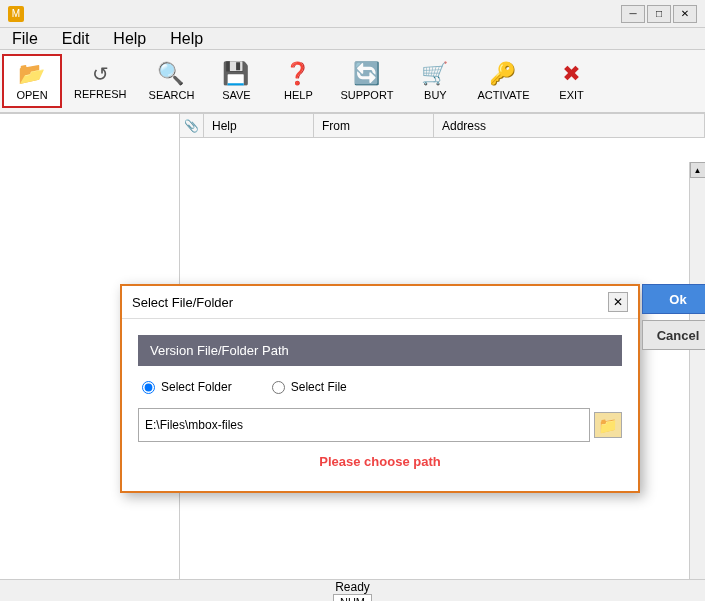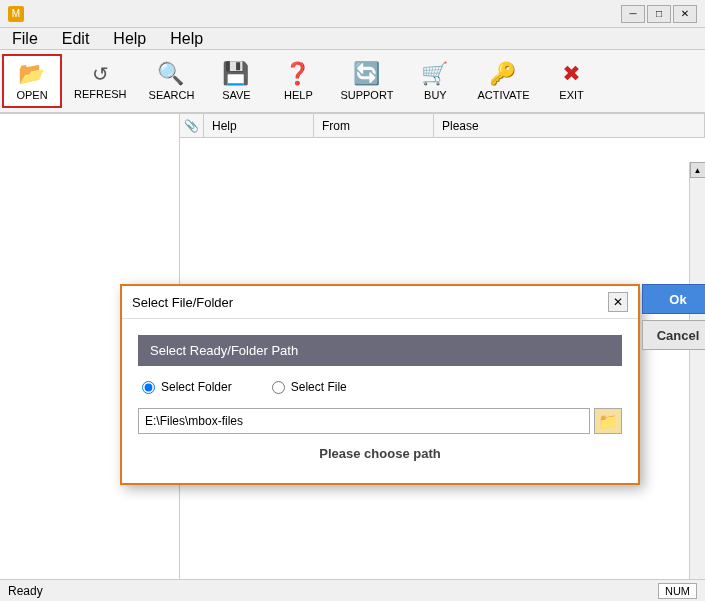--- a/index.html
+++ b/index.html
@@ -173,20 +173,21 @@
       left: 0;
       right: 0;
       height: 22px;
       background: #f0f0f0;
       border-top: 1px solid #ccc;
       display: flex;
       align-items: center;
       padding: 0 8px;
       justify-content: space-between;
       font-size: 12px;
+      flex-direction: column;
     }
     .status-right {
       display: flex;
       gap: 4px;
       align-items: center;
     }
     .status-indicator {
       border: 1px solid #aaa;
       padding: 1px 6px;
       font-size: 11px;
@@ -286,21 +287,21 @@
     .radio-option input[type="radio"] {
       cursor: pointer;
     }
     .path-row {
       display: flex;
       align-items: center;
       gap: 4px;
     }
     .path-input {
       flex: 1;
-      height: 26px;
+      height: 34px;
       border: 1px solid #aaa;
       padding: 2px 6px;
       font-size: 12px;
       outline: none;
     }
     .browse-btn {
       width: 28px;
       height: 26px;
       background: #f5e0a0;
       border: 1px solid #aaa;
@@ -308,21 +309,21 @@
       display: flex;
       align-items: center;
       justify-content: center;
       font-size: 16px;
     }
     .dialog-footer {
       text-align: center;
       padding: 12px 0 6px;
       font-size: 13px;
       font-weight: 600;
-      color: #404040;
+      color: #ef4444;
     }
     .dialog-action-btn {
       width: 72px;
       height: 30px;
       border: 1px solid #aaa;
       cursor: pointer;
       display: flex;
       align-items: center;
       justify-content: center;
       font-size: 13px;
@@ -406,40 +407,40 @@
     <div class="col-header col-attach">
       <span style="font-size:12px;">📎</span>
     </div>
     <div class="col-header col-date">
       <span>Help</span>
     </div>
     <div class="col-header col-from">
       <span>From</span>
     </div>
     <div class="col-header col-subject">
-      <span>Please</span>
+      <span>Address</span>
     </div>
   </div>
 
   <div class="table-area">
 
     <div class="scroll-area-right">
       <div class="scroll-arrow">▲</div>
     </div>
   </div>
 
   <div class="dialog-overlay">
     <div class="dialog">
       <div class="dialog-title-bar">
         <span class="dialog-title-text">Select File/Folder</span>
         <div class="dialog-close-btn">✕</div>
       </div>
       <div class="dialog-body">
         <div class="dialog-section-header">
-          <span>Select Ready/Folder Path</span>
+          <span>Version File/Folder Path</span>
         </div>
         <div class="radio-row">
           <label class="radio-option">
             <input type="radio" name="fileOrFolder" checked="" style="">
             <span>Select Folder</span>
           </label>
           <label class="radio-option">
             <input type="radio" name="fileOrFolder" style="">
             <span>Select File</span>
           </label>

